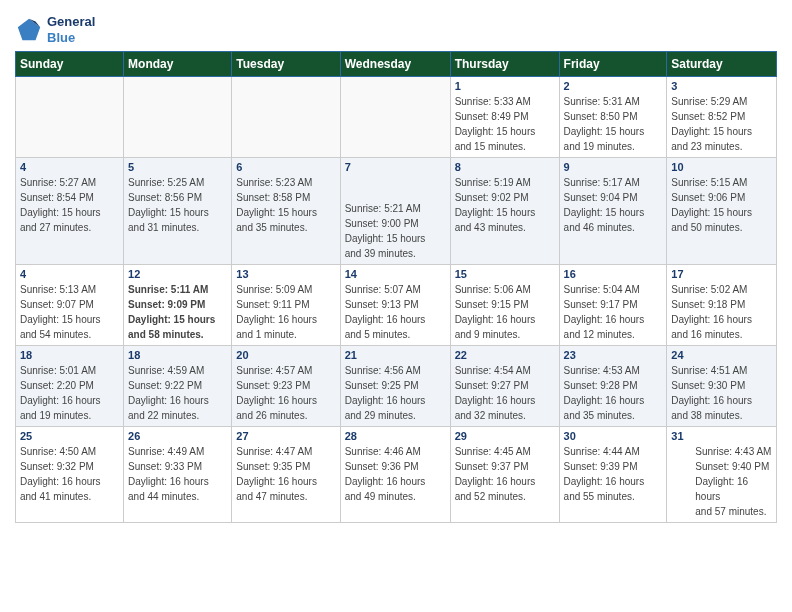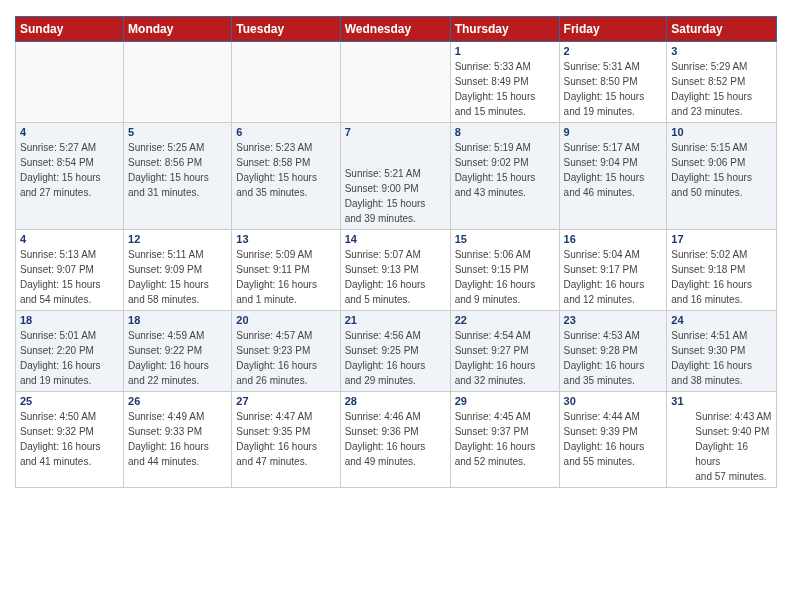--- a/index.html
+++ b/index.html
@@ -45,21 +45,21 @@
       font-size: 15px;
       color: #333;
       font-weight: normal;
     }
     .calendar {
       width: 100%;
       border-collapse: collapse;
       border: 1px solid #aaa;
     }
     .calendar th {
-      background: #b91c1c;
+      background: #14532d;
       color: #fff;
       font-size: 12px;
       font-weight: bold;
       padding: 5px 4px;
       text-align: left;
       border: 1px solid #2a6aa0;
     }
     .calendar td {
       vertical-align: top;
       width: 113px;
@@ -86,20 +86,30 @@
       line-height: 1.5;
     }
     .empty-cell {
       background: #f9f9f9 !important;
     }
   </style>
 </head>
 <body>
 
 <div class="header">
+  <div class="logo">
+    <svg class="logo-icon" viewBox="0 0 30 30">
+      <polygon points="15,3 27,12 22,26 8,26 3,12" fill="#3a7fc1"></polygon>
+      <polygon points="15,3 27,12 22,6" fill="#1a3a6b"></polygon>
+    </svg>
+    <div class="logo-text">
+      <span class="logo-general">General</span><br>
+      <span class="logo-blue">Blue</span>
+    </div>
+  </div>
 </div>
 
 <table class="calendar">
   <thead>
     <tr>
     <th>Sunday</th>
         <th>Monday</th>
         <th>Tuesday</th>
         <th>Wednesday</th>
         <th>Thursday</th>
@@ -189,21 +199,21 @@
       <tr>
         <td>
           <span class="day-number">4</span>
           <div class="day-info" style="white-space: pre-line;">Sunrise: 5:13 AM
 Sunset: 9:07 PM
 Daylight: 15 hours
 and 54 minutes.</div>
         </td>
         <td>
           <span class="day-number">12</span>
-          <div class="day-info" style="white-space: pre-line;">Sunrise: 5:11 AM
+          <div class="day-info" style="white-space: pre-line; font-weight: bold;">Sunrise: 5:11 AM
 Sunset: 9:09 PM
 Daylight: 15 hours
 and 58 minutes.</div>
         </td>
         <td>
           <span class="day-number">13</span>
           <div class="day-info" style="white-space: pre-line;">Sunrise: 5:09 AM
 Sunset: 9:11 PM
 Daylight: 16 hours
 and 1 minute.</div>

